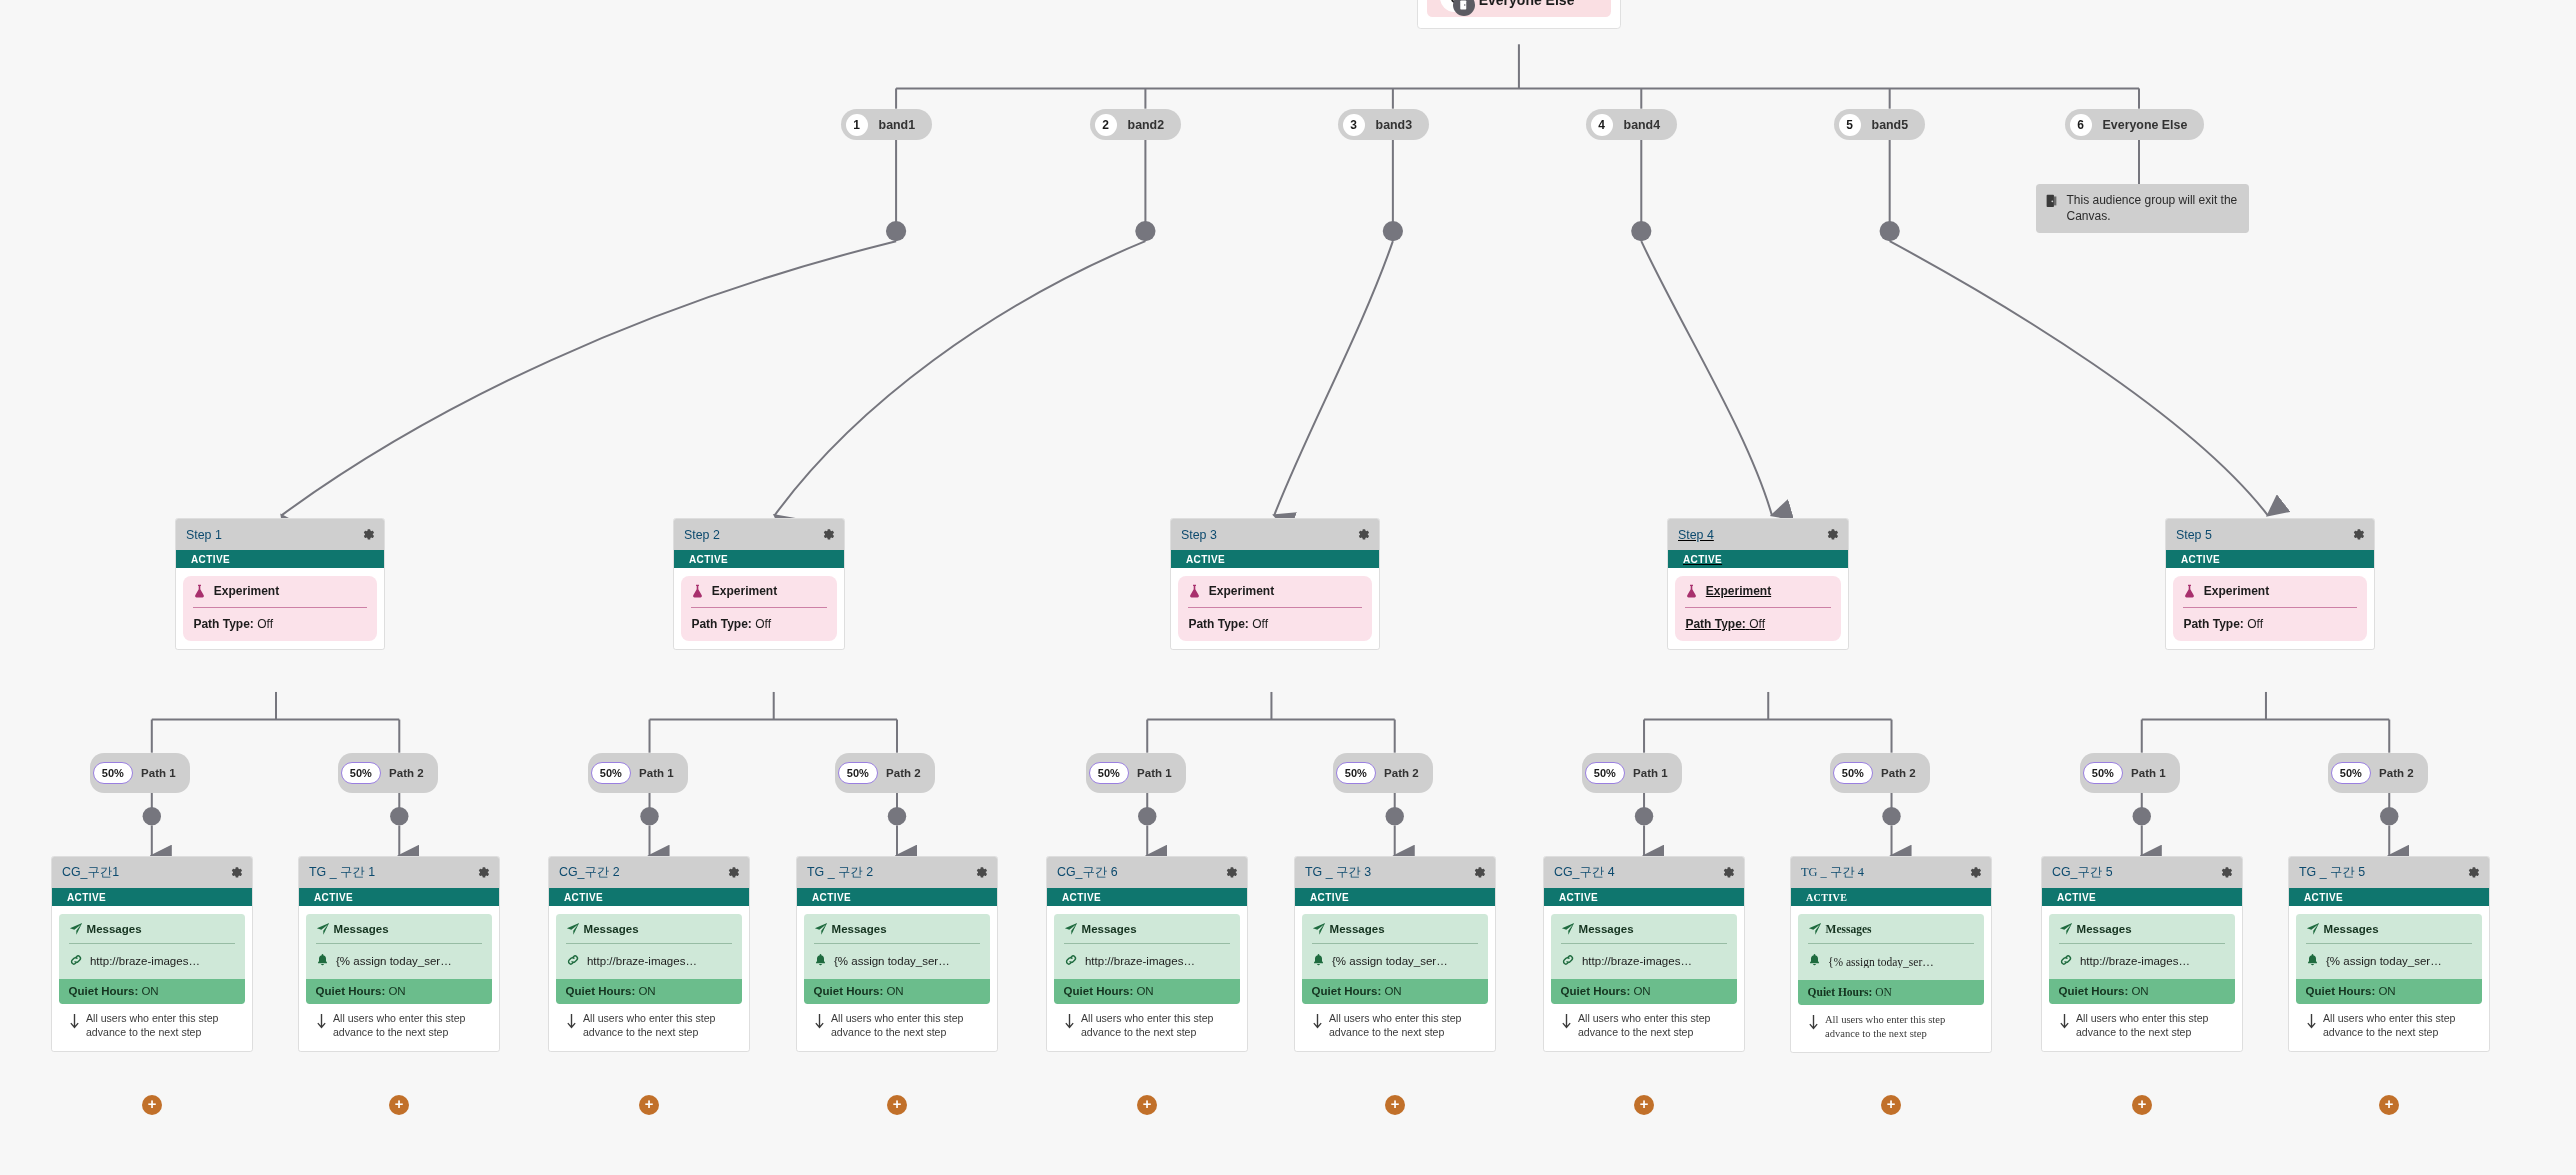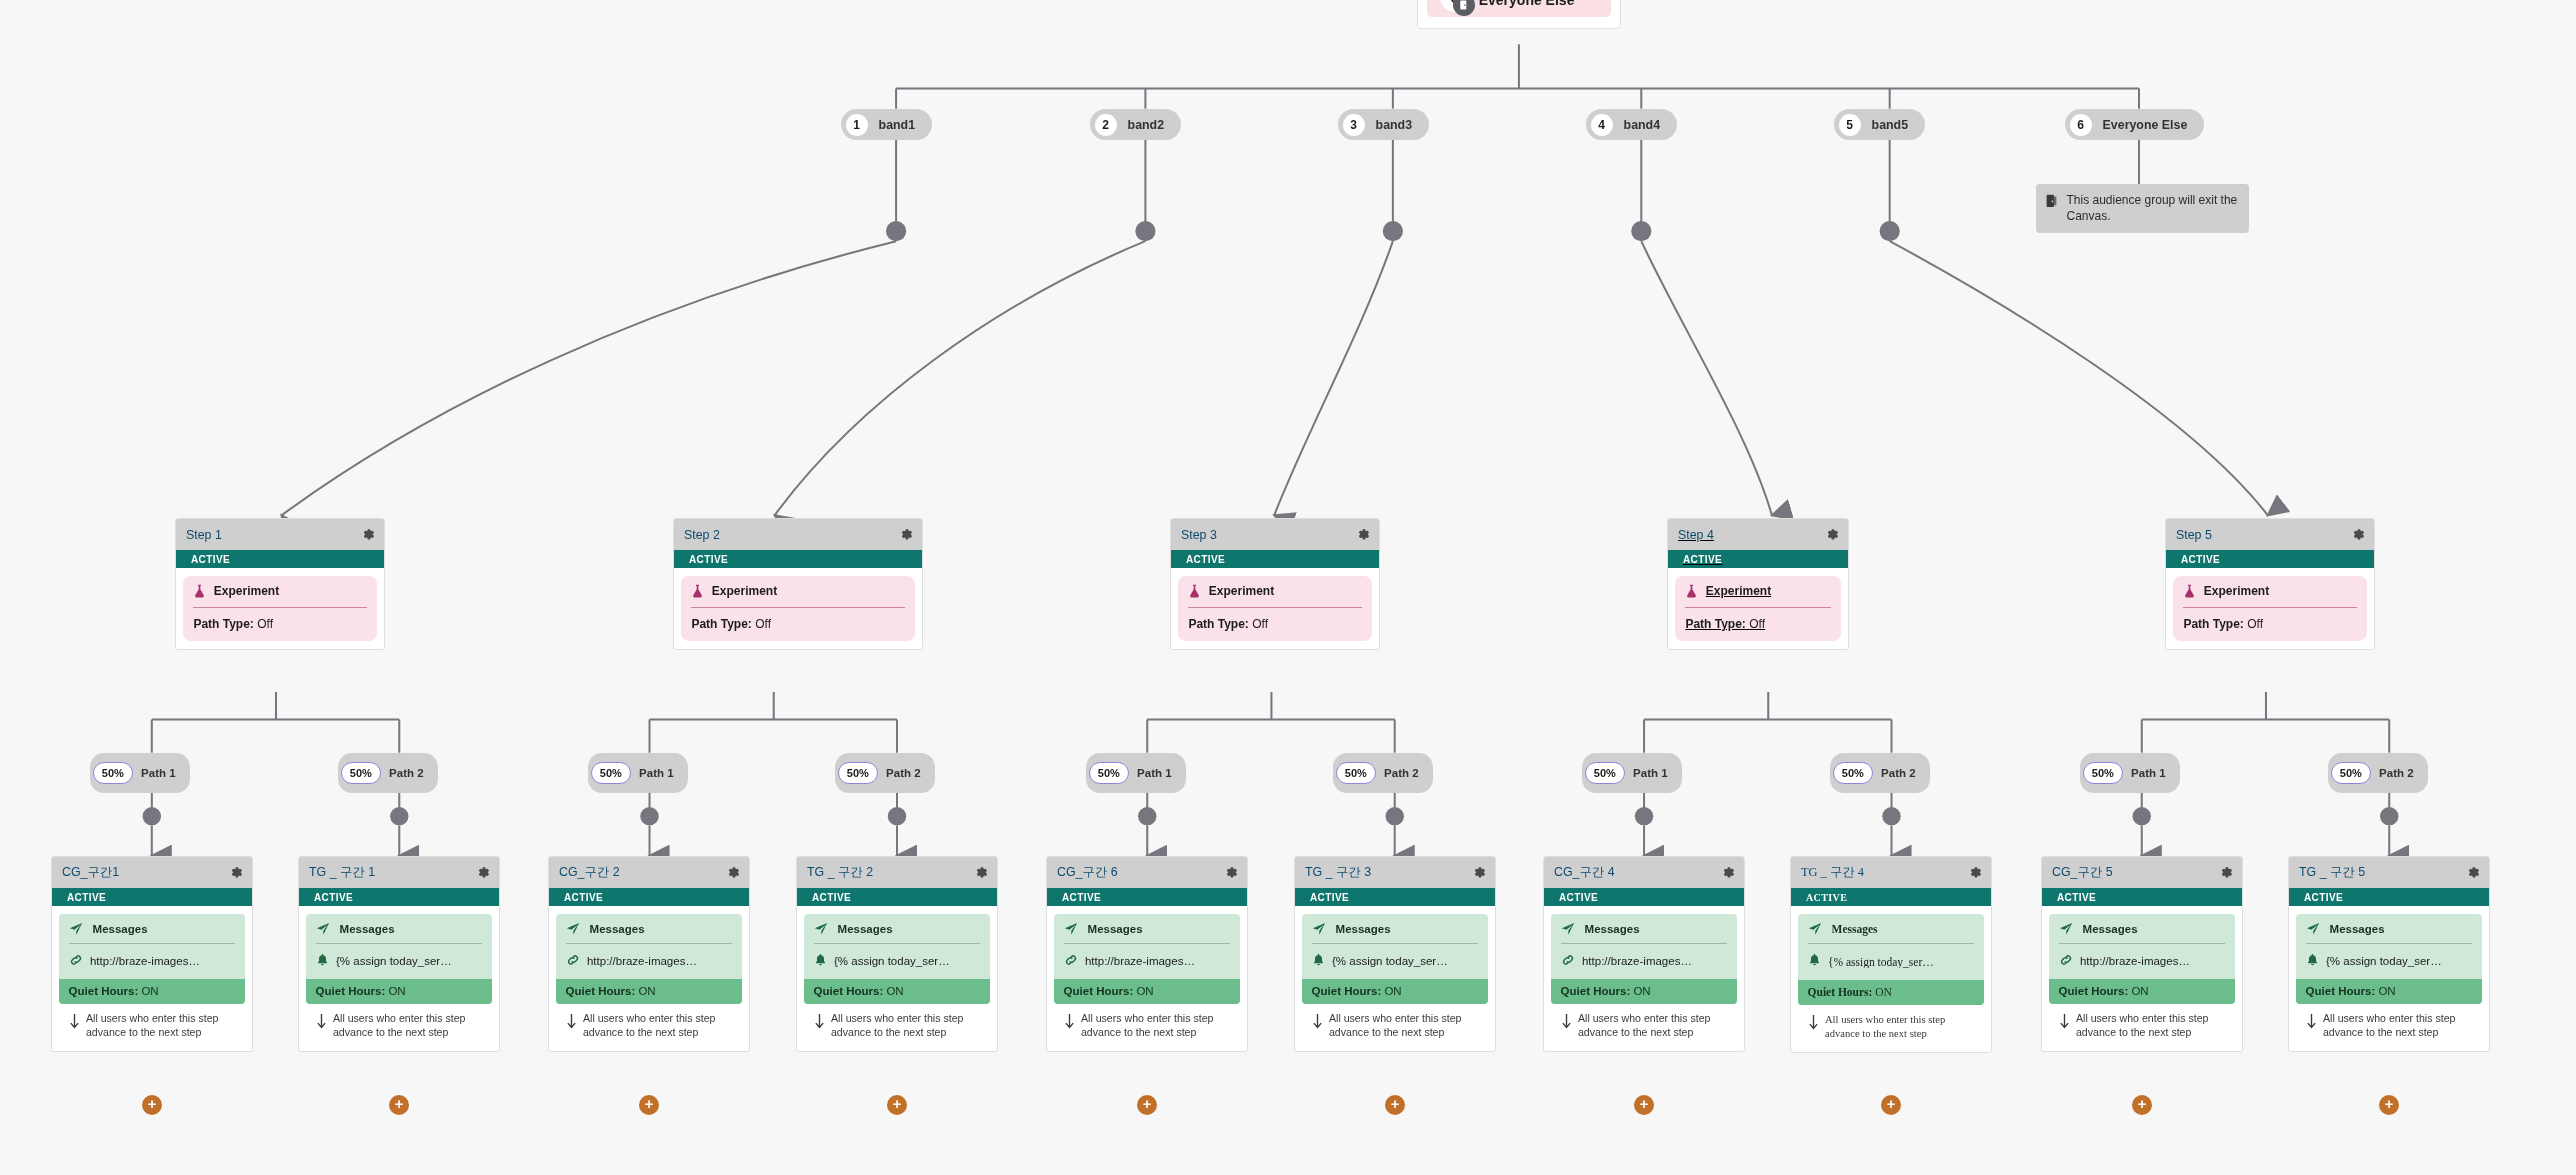--- a/index.html
+++ b/index.html
@@ -129,21 +129,21 @@
   }
   .exp-top { display: flex; align-items: center; gap: 7.4px; }
   .exp-name { font-size: 12px; font-weight: bold; color: #1c1c1c; }
   .exp-rule { height: 0.9px; background: #a8306d; opacity: .55; margin: 8.3px 0 9.2px 0; }
   .exp-meta { font-size: 12px; color: #1c1c1c; }
   .exp-meta b { font-weight: bold; }
 
   
   .msg-box { border-radius: 3.7px; overflow: hidden; }
   .msg-top-area { background: #cfe8d8; padding: 8.3px 9.2px 9.2px 9.2px; }
-  .msg-head { display: flex; align-items: center; gap: 10px; }
+  .msg-head { display: flex; align-items: center; gap: 4px; }
   .msg-title { font-size: 11.5px; font-weight: bold; color: #14331f; }
   .msg-rule { height: 0.9px; background: #2d6b46; opacity: .35; margin: 7.4px 0 8.3px 0; }
   .msg-row { display: flex; align-items: center; gap: 7.4px; }
   .msg-row-text {
     font-size: 11.5px; color: #1c1c1c;
     white-space: nowrap; overflow: hidden; text-overflow: ellipsis;
   }
   .quiet {
     background: #6bbd8c;
     padding: 6.4px 9.2px;
@@ -352,21 +352,21 @@
         </div>
         <div class="exp-rule"></div>
         <div class="exp-meta">
           <b>Path Type:</b>
           <span>Off</span>
         </div>
       </div>
     </div>
   </div>
 
-  <div class="card" style="left:673px; top:518px; width:250px;">
+  <div class="card" style="left:673px; top:518px; width:172px;">
     <div class="card-head">
       <div class="card-title">Step 2</div>
       <div class="gear">
         <svg width="14.7" height="14.7" viewBox="0 0 20 20" fill="#4a4a4a">
             <path d="M10 6.6a3.4 3.4 0 100 6.8 3.4 3.4 0 000-6.8zm0 5a1.6 1.6 0 110-3.2 1.6 1.6 0 010 3.2z"></path>
             <path d="M17.3 11.6l-1.2-.7a6.3 6.3 0 000-1.8l1.2-.7a.7.7 0 00.26-.95l-1.2-2.07a.7.7 0 00-.95-.26l-1.2.7a6.4 6.4 0 00-1.55-.9V3.6a.7.7 0 00-.7-.7H9.6a.7.7 0 00-.7.7v1.35a6.4 6.4 0 00-1.55.9l-1.2-.7a.7.7 0 00-.95.26L4 7.48a.7.7 0 00.26.95l1.2.7a6.3 6.3 0 000 1.8l-1.2.7a.7.7 0 00-.26.95l1.2 2.07a.7.7 0 00.95.26l1.2-.7c.47.37 1 .68 1.55.9v1.35c0 .39.31.7.7.7h2.38a.7.7 0 00.7-.7v-1.35c.56-.22 1.08-.53 1.55-.9l1.2.7c.33.2.76.08.95-.26l1.2-2.07a.7.7 0 00-.28-.93z"></path>
           </svg>
       </div>
     </div>
     <div class="status-bar">

